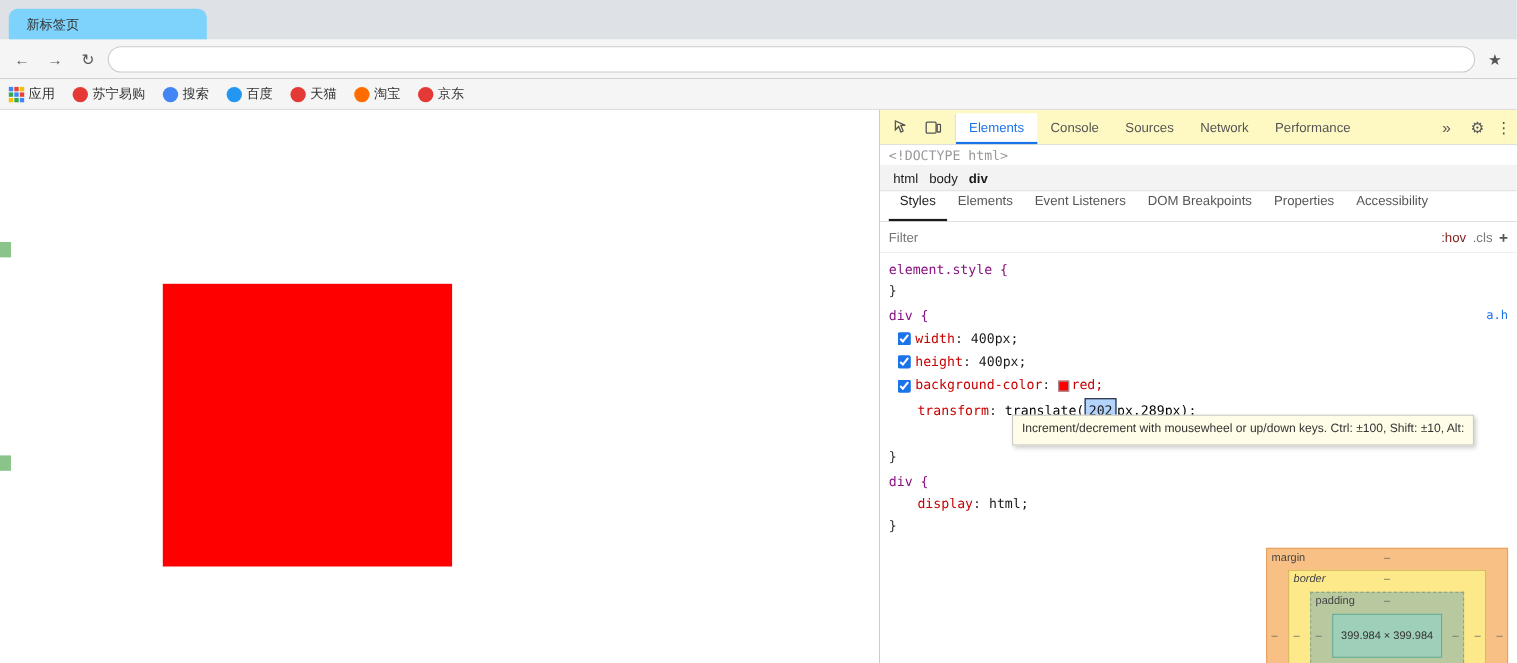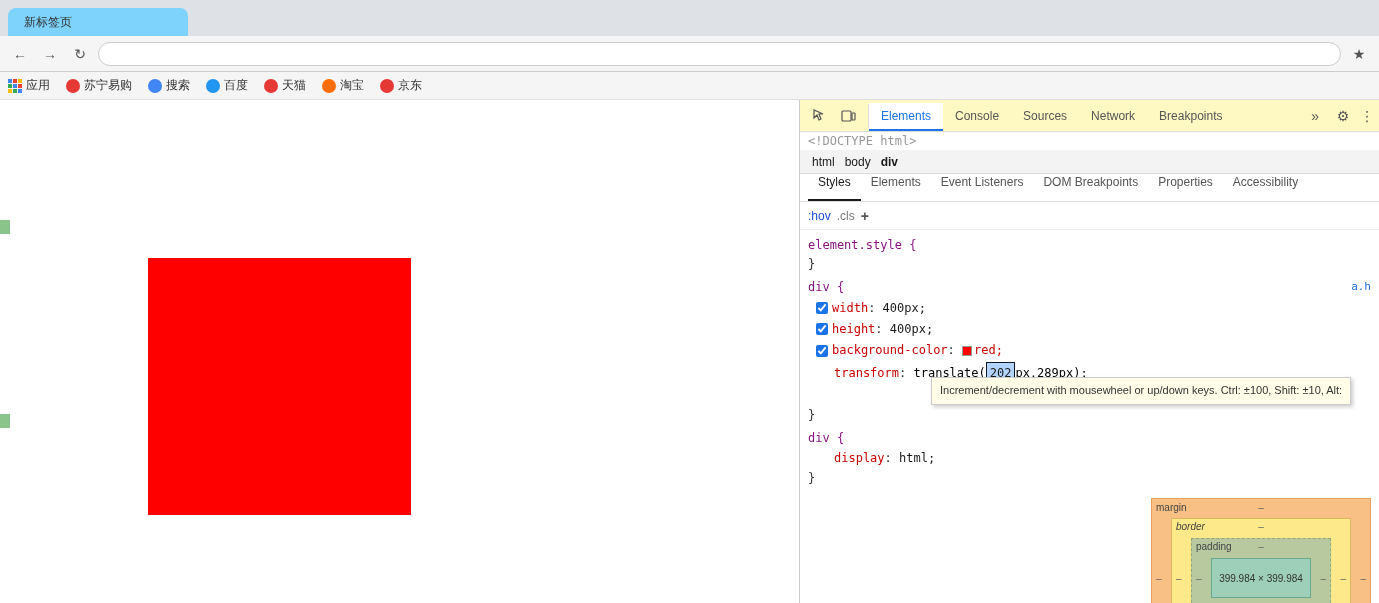--- a/index.html
+++ b/index.html
@@ -44,42 +44,42 @@
 
     
     .style-tabs { height: 28px; background: #fff; border-bottom: 1px solid #ddd; display: flex; align-items: flex-end; padding: 0 8px; gap: 0; }
     .style-tab { height: 37px; padding: 0 10px; display: flex; align-items: center; font-size: 12px; color: #555; cursor: pointer; border-bottom: 2px solid transparent; white-space: nowrap; }
     .style-tab.active { color: #1a1a1a; border-bottom: 2px solid #1a1a1a; }
 
     
     .filter-bar { height: 28px; background: #fff; border-bottom: 1px solid #eee; display: flex; align-items: center; padding: 0 8px; gap: 8px; }
     .filter-input { flex: 1; border: none; outline: none; font-size: 12px; color: #333; }
     .filter-right { display: flex; align-items: center; gap: 6px; color: #777; font-size: 12px; }
-    .filter-hov { color: #1d4ed8; cursor: pointer; }
+    .filter-hov { color: #7f1d1d; cursor: pointer; }
     .filter-cls { color: #777; cursor: pointer; }
     .filter-plus { color: #555; cursor: pointer; font-size: 14px; font-weight: bold; }
 
     
     .css-content { flex: 1; overflow-y: auto; padding: 4px 0; position: relative; }
     .css-rule { padding: 2px 8px; line-height: 1.6; }
     .css-selector { color: #881280; text-align: center; }
     .css-brace { color: #333; }
     .css-property { color: #c80000; }
     .css-value { color: #1a1a1a; }
     .css-value-red { color: #c80000; }
     .css-checkbox { width: 12px; height: 12px; margin-right: 4px; accent-color: #1a73e8; vertical-align: middle; }
     .css-line { display: flex; align-items: center; padding: 1px 8px; }
     .css-color-swatch { width: 10px; height: 10px; background: red; display: inline-block; margin-right: 2px; vertical-align: middle; border: 1px solid #999; }
     .css-source-link { position: absolute; right: 8px; color: #1a73e8; font-size: 11px; cursor: pointer; }
 
     
     .transform-line { display: flex; align-items: center; padding: 1px 8px; position: relative; }
     .transform-value-box { background: #fff; border: 1px solid #0f172a; padding: 1px 3px; color: #1a1a1a; font-family: monospace; font-size: 12px; cursor: text; }
     .transform-value-highlight { background: #b3d4fd; }
-    .tooltip-box { position: absolute; top: 16px; left: 123px; background: #fffde7; border: 1px solid #ccc; padding: 4px 8px; font-size: 11px; color: #333; white-space: nowrap; z-index: 10; box-shadow: 2px 2px 4px rgba(0,0,0,0.2); }
+    .tooltip-box { position: absolute; top: 16px; left: 112px; background: #fffde7; border: 1px solid #ccc; padding: 4px 8px; font-size: 11px; color: #333; white-space: nowrap; z-index: 10; box-shadow: 2px 2px 4px rgba(0,0,0,0.2); }
 
     
     .box-model-section { padding: 8px; display: flex; justify-content: flex-end; }
     .box-model { position: relative; width: 220px; height: 160px; }
 
     .devtools-top-row { display: flex; align-items: center; height: 32px; background: #fef9c3; border-bottom: 1px solid #ddd; }
     .devtools-top-icons { display: flex; align-items: center; padding: 0 8px; gap: 4px; border-right: 1px solid #ddd; }
     .devtools-top-tabs { display: flex; align-items: flex-end; flex: 1; height: 100%; }
 
     code, .mono { font-family: 'Consolas', 'Monaco', monospace; }
@@ -179,21 +179,21 @@
           <div class="devtools-tab">
             <span>Console</span>
           </div>
           <div class="devtools-tab">
             <span>Sources</span>
           </div>
           <div class="devtools-tab">
             <span>Network</span>
           </div>
           <div class="devtools-tab">
-            <span>Breakpoints</span>
+            <span>Performance</span>
           </div>
           <div class="devtools-tab devtools-tab-more">»</div>
         </div>
         <button class="devtools-icon-btn devtools-gear">⚙</button>
         <button class="devtools-icon-btn devtools-dots">⋮</button>
       </div>
 
       <div style="padding: 2px 8px; background:#fff; color:#555; font-family:monospace; font-size:12px;">
         <span style="color:#999;">&lt;!DOCTYPE html&gt;</span>
       </div>
@@ -219,20 +219,21 @@
         </div>
         <div class="style-tab">
           <span>Properties</span>
         </div>
         <div class="style-tab">
           <span>Accessibility</span>
         </div>
       </div>
 
       <div class="filter-bar">
+        <input class="filter-input" type="text" placeholder="Filter" style="">
         <div class="filter-right">
           <span class="filter-hov">:hov</span>
           <span class="filter-cls">.cls</span>
           <span class="filter-plus">+</span>
         </div>
       </div>
 
       <div class="css-content">
 
         <div class="css-rule">

